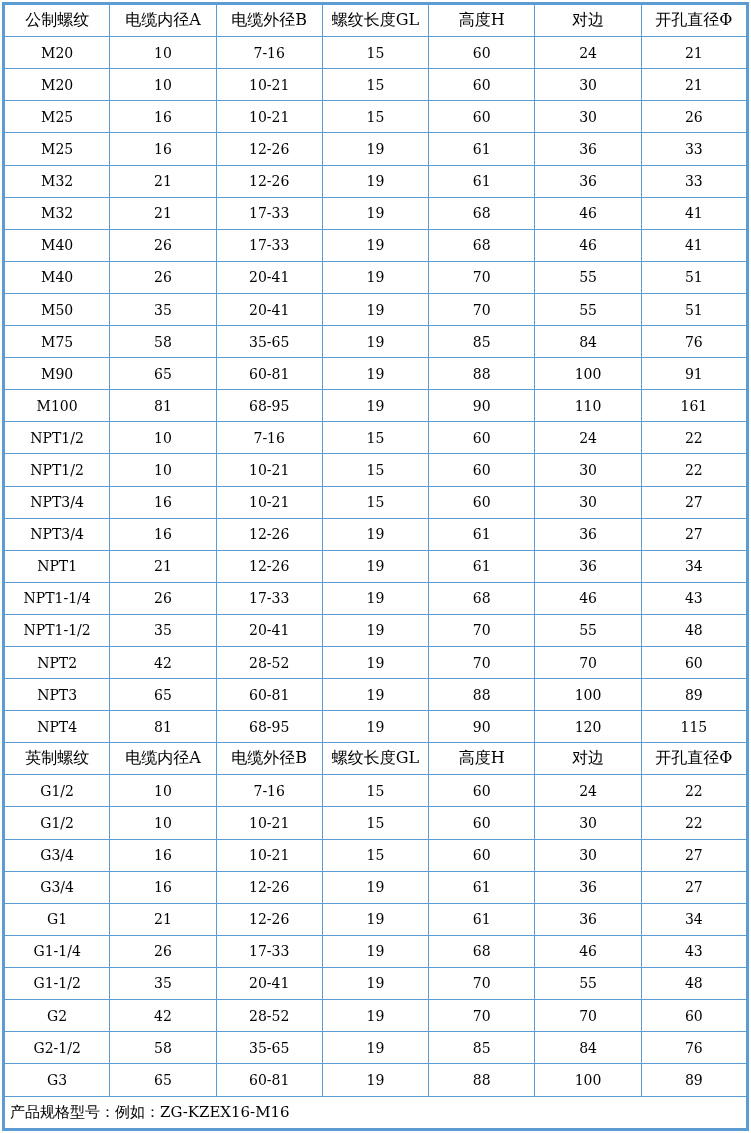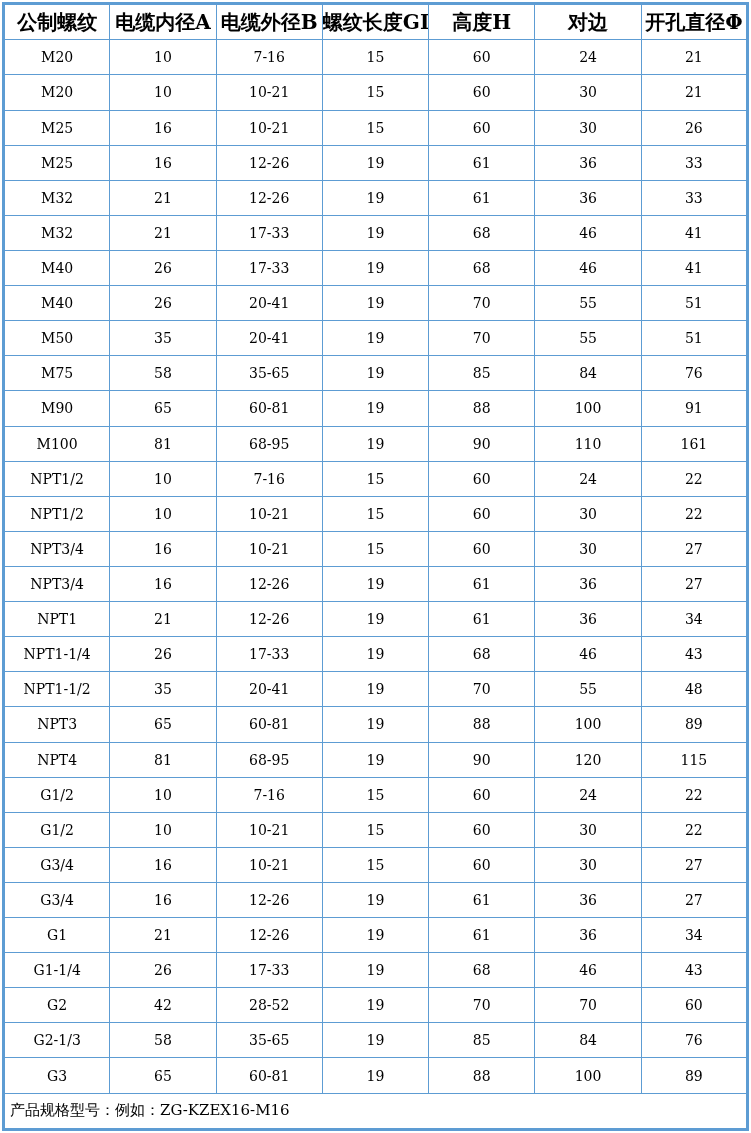--- a/index.html
+++ b/index.html
@@ -27,22 +27,21 @@
     text-align: center;
     vertical-align: middle;
     font-size: 14px;
     color: #000000;
     padding: 0;
     height: 28px;
     overflow: hidden;
     white-space: nowrap;
   }
   table.spec tr.header-row td {
-    font-size: 20px;
-    font-weight: bold;
+    font-size: 16px;
   }
   table.spec tr.footer-row td {
     text-align: left;
     padding-left: 5px;
     font-size: 15px;
   }
 </style>
 </head>
 <body>
 
@@ -223,37 +222,55 @@
         <tr>
           <td>NPT1-1/2</td>
           <td>35</td>
           <td>20-41</td>
           <td>19</td>
           <td>70</td>
           <td>55</td>
           <td>48</td>
         </tr>
         <tr>
+          <td>NPT2</td>
+          <td>42</td>
+          <td>28-52</td>
+          <td>19</td>
+          <td>70</td>
+          <td>70</td>
+          <td>60</td>
+        </tr>
+        <tr>
           <td>NPT3</td>
           <td>65</td>
           <td>60-81</td>
           <td>19</td>
           <td>88</td>
           <td>100</td>
           <td>89</td>
         </tr>
         <tr>
           <td>NPT4</td>
           <td>81</td>
           <td>68-95</td>
           <td>19</td>
           <td>90</td>
           <td>120</td>
           <td>115</td>
         </tr>
+        <tr class="header-row">
+          <td>英制螺纹</td>
+          <td>电缆内径A</td>
+          <td>电缆外径B</td>
+          <td>螺纹长度GL</td>
+          <td>高度H</td>
+          <td>对边</td>
+          <td>开孔直径Φ</td>
+        </tr>
         <tr>
           <td>G1/2</td>
           <td>10</td>
           <td>7-16</td>
           <td>15</td>
           <td>60</td>
           <td>24</td>
           <td>22</td>
         </tr>
         <tr>
@@ -295,30 +312,39 @@
         <tr>
           <td>G1-1/4</td>
           <td>26</td>
           <td>17-33</td>
           <td>19</td>
           <td>68</td>
           <td>46</td>
           <td>43</td>
         </tr>
         <tr>
+          <td>G1-1/2</td>
+          <td>35</td>
+          <td>20-41</td>
+          <td>19</td>
+          <td>70</td>
+          <td>55</td>
+          <td>48</td>
+        </tr>
+        <tr>
           <td>G2</td>
           <td>42</td>
           <td>28-52</td>
           <td>19</td>
           <td>70</td>
           <td>70</td>
           <td>60</td>
         </tr>
         <tr>
-          <td>G2-1/3</td>
+          <td>G2-1/2</td>
           <td>58</td>
           <td>35-65</td>
           <td>19</td>
           <td>85</td>
           <td>84</td>
           <td>76</td>
         </tr>
         <tr>
           <td>G3</td>
           <td>65</td>

